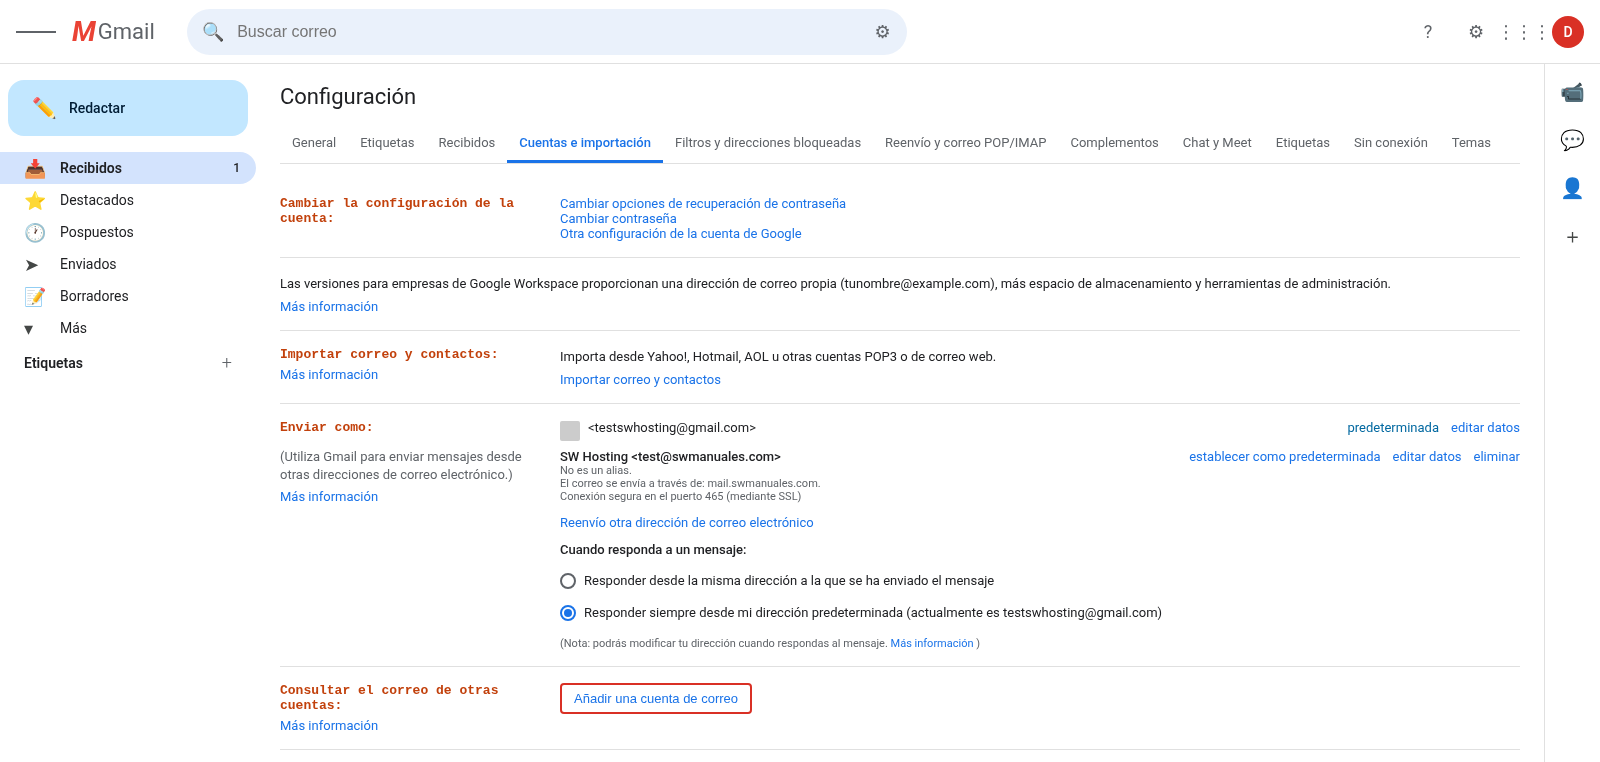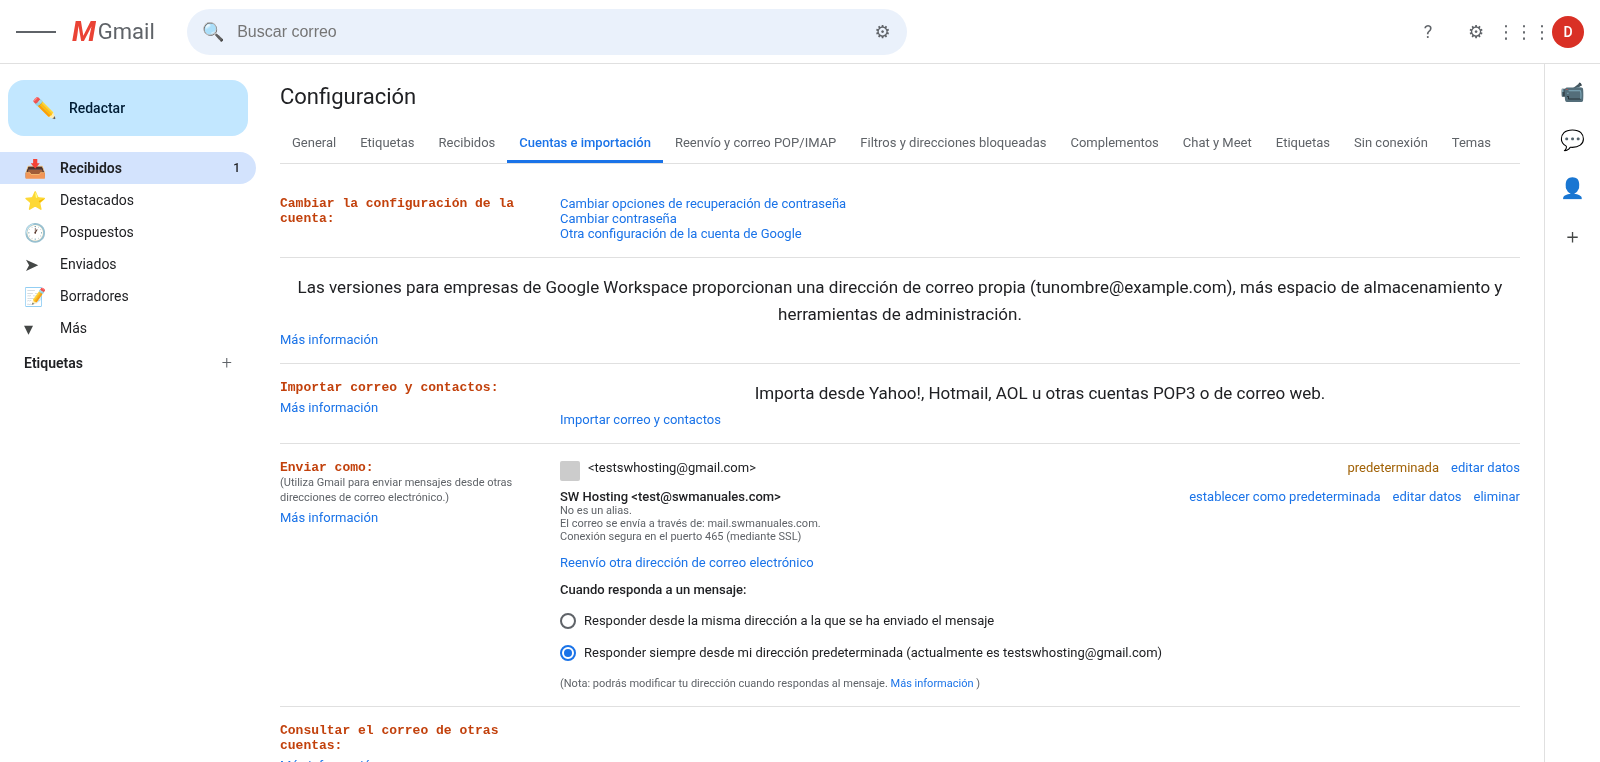--- a/index.html
+++ b/index.html
@@ -44,24 +44,24 @@
     .tab-bar { display: flex; border-bottom: 1px solid #e0e0e0; flex-wrap: wrap; margin-bottom: 0; }
     .tab { padding: 10px 12px; font-size: 13px; color: #5f6368; cursor: pointer; white-space: nowrap; border-bottom: 3px solid transparent; }
     .tab.active { color: #1a73e8; border-bottom: 3px solid #1a73e8; font-weight: 500; }
 
     
     .settings-section { padding: 16px 0; }
     .settings-row { display: flex; padding: 16px 0; border-bottom: 1px solid #e0e0e0; }
     .settings-row:last-child { border-bottom: none; }
     .settings-label-col { width: 280px; flex-shrink: 0; }
     .settings-label { font-size: 13px; font-weight: 600; color: #c2410c; font-family: Liberation Mono, monospace; }
-    .settings-sublabel { font-size: 11px; color: #5f6368; margin-top: 0; line-height: 1.4; max-width: 260px; }
+    .settings-sublabel { font-size: 13px; color: #5f6368; margin-top: 13px; line-height: 1.4; max-width: 260px; }
     .settings-link { color: #1a73e8; text-decoration: none; font-size: 13px; cursor: pointer; }
     .settings-value-col { flex: 1; font-size: 13px; color: #202124; }
-    .settings-value-col p { font-size: 17px; color: #202124; line-height: 1.6; margin-bottom: 4px; text-align: center; }
+    .settings-value-col p { font-size: 13px; color: #202124; line-height: 1.6; margin-bottom: 4px; }
 
     
     .sendas-row { display: flex; align-items: flex-start; gap: 8px; margin-bottom: 4px; justify-content: flex-end; }
     .sendas-avatar { width: 20px; height: 20px; background: #ccc; border-radius: 2px; flex-shrink: 0; margin-top: 1px; }
     .sendas-actions { margin-left: auto; display: flex; gap: 12px; }
     .radio-item { display: flex; align-items: center; gap: 8px; margin: 16px 0; font-size: 13px; cursor: pointer; }
     .radio-circle { width: 16px; height: 16px; border-radius: 50%; border: 2px solid #5f6368; flex-shrink: 0; display: flex; align-items: center; justify-content: center; }
     .radio-circle.checked { border-color: #1a73e8; }
     .radio-circle.checked::after { content: ''; width: 8px; height: 8px; border-radius: 50%; background: #1a73e8; }
 
@@ -146,22 +146,22 @@
   </div>
 
   <div class="content">
     <div class="settings-title">Configuración</div>
 
     <div class="tab-bar">
       <div class="tab">General</div>
       <div class="tab">Etiquetas</div>
       <div class="tab">Recibidos</div>
       <div class="tab active">Cuentas e importación</div>
+      <div class="tab">Filtros y direcciones bloqueadas</div>
       <div class="tab">Reenvío y correo POP/IMAP</div>
-      <div class="tab">Filtros y direcciones bloqueadas</div>
       <div class="tab">Complementos</div>
       <div class="tab">Chat y Meet</div>
       <div class="tab">Etiquetas</div>
       <div class="tab">Sin conexión</div>
       <div class="tab">Temas</div>
     </div>
 
     <div class="settings-section">
 
       <div class="settings-row">
@@ -198,21 +198,21 @@
           <div class="settings-label">Enviar como:</div>
           <div class="settings-sublabel">(Utiliza Gmail para enviar mensajes desde otras direcciones de correo electrónico.)</div>
           <div style="margin-top:4px;"><a class="settings-link">Más información</a></div>
         </div>
         <div class="settings-value-col">
 
           <div class="sendas-row">
             <div class="sendas-avatar"></div>
             <span style="font-size:13px;">&lt;testswhosting@gmail.com&gt;</span>
             <div class="sendas-actions">
-              <span style="font-size:13px;color:#a16207;">predeterminada</span>
+              <span style="font-size:13px;color:#0369a1;">predeterminada</span>
               <a class="settings-link">editar datos</a>
             </div>
           </div>
 
           <div class="sendas-row" style="margin-top:8px; align-items:flex-start;">
             <div style="flex:1;">
               <div style="font-size:13px; font-weight:500;">SW Hosting &lt;test@swmanuales.com&gt;</div>
               <div class="note-text">No es un alias.</div>
               <div class="note-text">El correo se envía a través de: mail.swmanuales.com.</div>
               <div class="note-text">Conexión segura en el puerto 465 (mediante SSL)</div>
@@ -244,20 +244,23 @@
             </div>
           </div>
         </div>
       </div>
 
       <div class="settings-row">
         <div class="settings-label-col">
           <div class="settings-label">Consultar el correo de otras cuentas:</div>
           <div style="margin-top:4px;"><a class="settings-link">Más información</a></div>
         </div>
+        <div class="settings-value-col">
+          <button class="highlighted-btn">Añadir una cuenta de correo</button>
+        </div>
       </div>
 
       <div class="settings-row">
         <div class="settings-label-col">
           <div class="settings-label">Conceder acceso a tu cuenta:</div>
           <div class="settings-sublabel">(Permite a otros usuarios leer y enviar mensajes en tu nombre.)</div>
 
         </div>
         <div class="settings-value-col">
           <a class="settings-link">Añadir otra cuenta</a>

